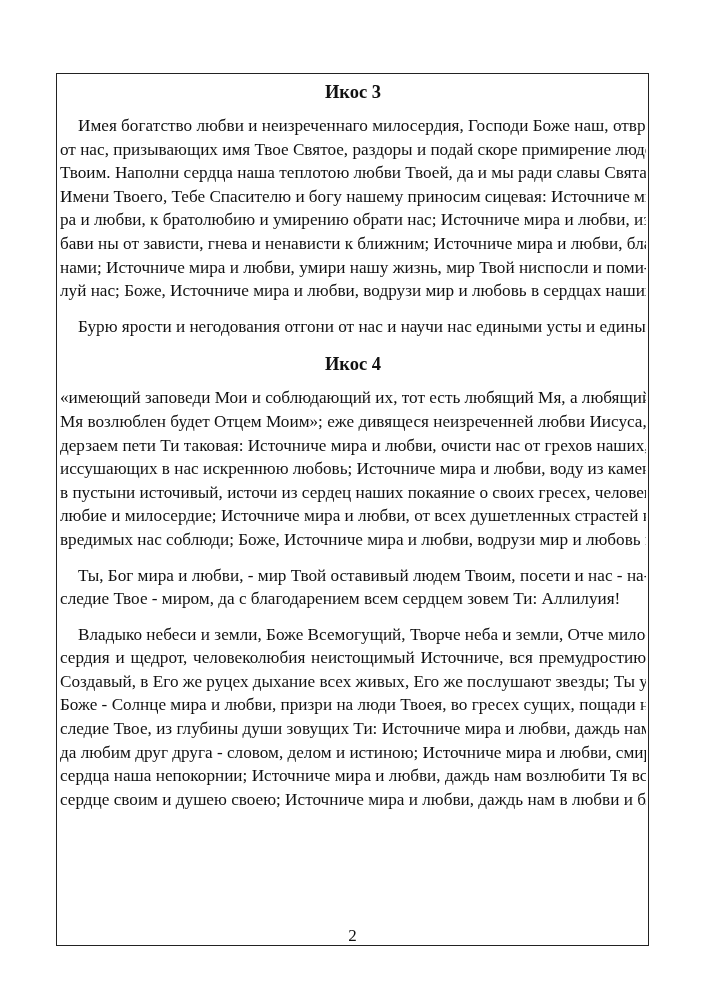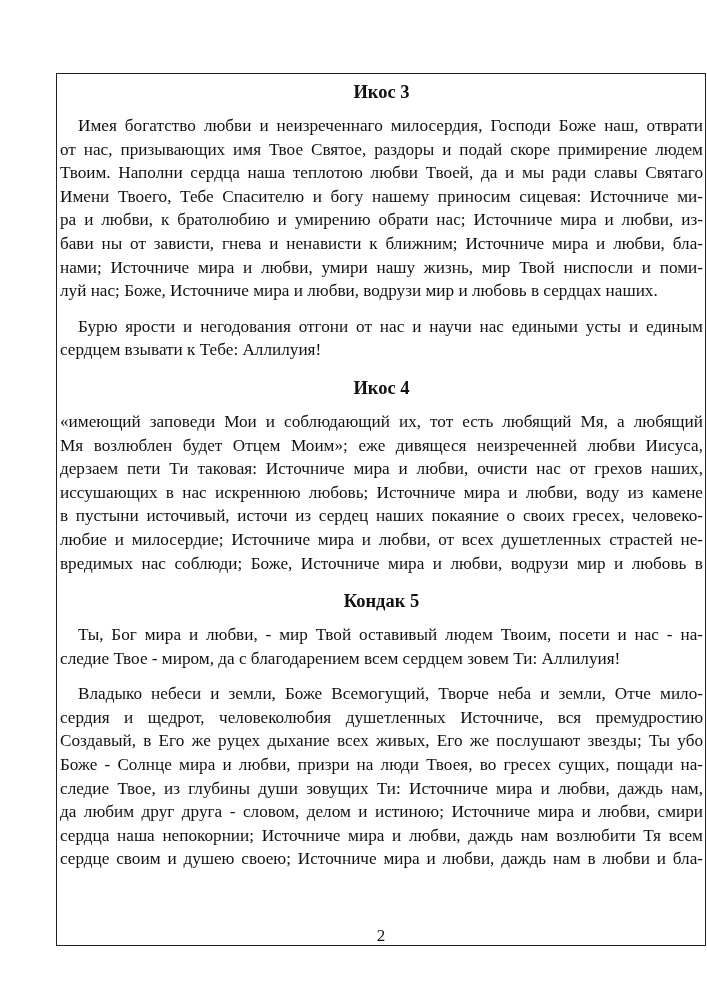--- a/index.html
+++ b/index.html
@@ -1,20 +1,20 @@
 <!DOCTYPE html>
 <html><head>
   <meta charset="utf-8">
   <style>
     html, body { margin: 0; padding: 0; background: #ffffff; }
     body { width: 707px; height: 1000px; position: relative; overflow: hidden; }
     .page-frame {
       position: absolute;
       left: 56px; top: 73px;
-      width: 650px; height: 873px;
+      width: 593px; height: 873px;
       border: 1.5px solid #222;
       box-sizing: border-box;
     }
     .content {
       position: absolute;
       left: 3px; right: 2px; top: 4px;
       font-family: "Liberation Serif", "DejaVu Serif", serif;
       color: #111;
       font-size: 17.2px;
     }
@@ -59,40 +59,38 @@
         <span class="line">от нас, призывающих имя Твое Святое, раздоры и подай скоре примирение людем</span>
         <span class="line">Твоим. Наполни сердца наша теплотою любви Твоей, да и мы ради славы Святаго</span>
         <span class="line">Имени Твоего, Тебе Спасителю и богу нашему приносим сицевая: Источниче ми-</span>
         <span class="line">ра и любви, к братолюбию и умирению обрати нас; Источниче мира и любви, из-</span>
         <span class="line">бави ны от зависти, гнева и ненависти к ближним; Источниче мира и любви, бла-</span>
         <span class="line">нами; Источниче мира и любви, умири нашу жизнь, мир Твой ниспосли и поми-</span>
         <span class="line last">луй нас; Боже, Источниче мира и любви, водрузи мир и любовь в сердцах наших.</span>
       </div>
       <div class="para">
         <span class="line first">Бурю ярости и негодования отгони от нас и научи нас едиными усты и единым</span>
-        <span class="line last">сердцем взывати к Тебе: Аллилуия!</span>
       </div>
       <div class="heading">Икос 4</div>
       <div class="para">
         <span class="line">«имеющий заповеди Мои и соблюдающий их, тот есть любящий Мя, а любящий</span>
         <span class="line">Мя возлюблен будет Отцем Моим»; еже дивящеся неизреченней любви Иисуса,</span>
         <span class="line">дерзаем пети Ти таковая: Источниче мира и любви, очисти нас от грехов наших,</span>
         <span class="line">иссушающих в нас искреннюю любовь; Источниче мира и любви, воду из камене</span>
         <span class="line">в пустыни источивый, источи из сердец наших покаяние о своих гресех, человеко-</span>
         <span class="line">любие и милосердие; Источниче мира и любви, от всех душетленных страстей не-</span>
         <span class="line">вредимых нас соблюди; Боже, Источниче мира и любви, водрузи мир и любовь в</span>
       </div>
-      <div class="heading">Кондак 5</div>
       <div class="para">
         <span class="line first">Ты, Бог мира и любви, - мир Твой оставивый людем Твоим, посети и нас - на-</span>
         <span class="line last">следие Твое - миром, да с благодарением всем сердцем зовем Ти: Аллилуия!</span>
       </div>
       <div class="para">
         <span class="line first">Владыко небеси и земли, Боже Всемогущий, Творче неба и земли, Отче мило-</span>
-        <span class="line">сердия и щедрот, человеколюбия душетленных Источниче, вся премудростию</span>
+        <span class="line">сердия и щедрот, человеколюбия неистощимый Источниче, вся премудростию</span>
         <span class="line">Создавый, в Его же руцех дыхание всех живых, Его же послушают звезды; Ты убо</span>
         <span class="line">Боже - Солнце мира и любви, призри на люди Твоея, во гресех сущих, пощади на-</span>
         <span class="line">следие Твое, из глубины души зовущих Ти: Источниче мира и любви, даждь нам,</span>
         <span class="line">да любим друг друга - словом, делом и истиною; Источниче мира и любви, смири</span>
         <span class="line">сердца наша непокорнии; Источниче мира и любви, даждь нам возлюбити Тя всем</span>
         <span class="line">сердце своим и душею своею; Источниче мира и любви, даждь нам в любви и бла-</span>
       </div>
     </div>
   <div class="page-number">2</div>
 </div>

